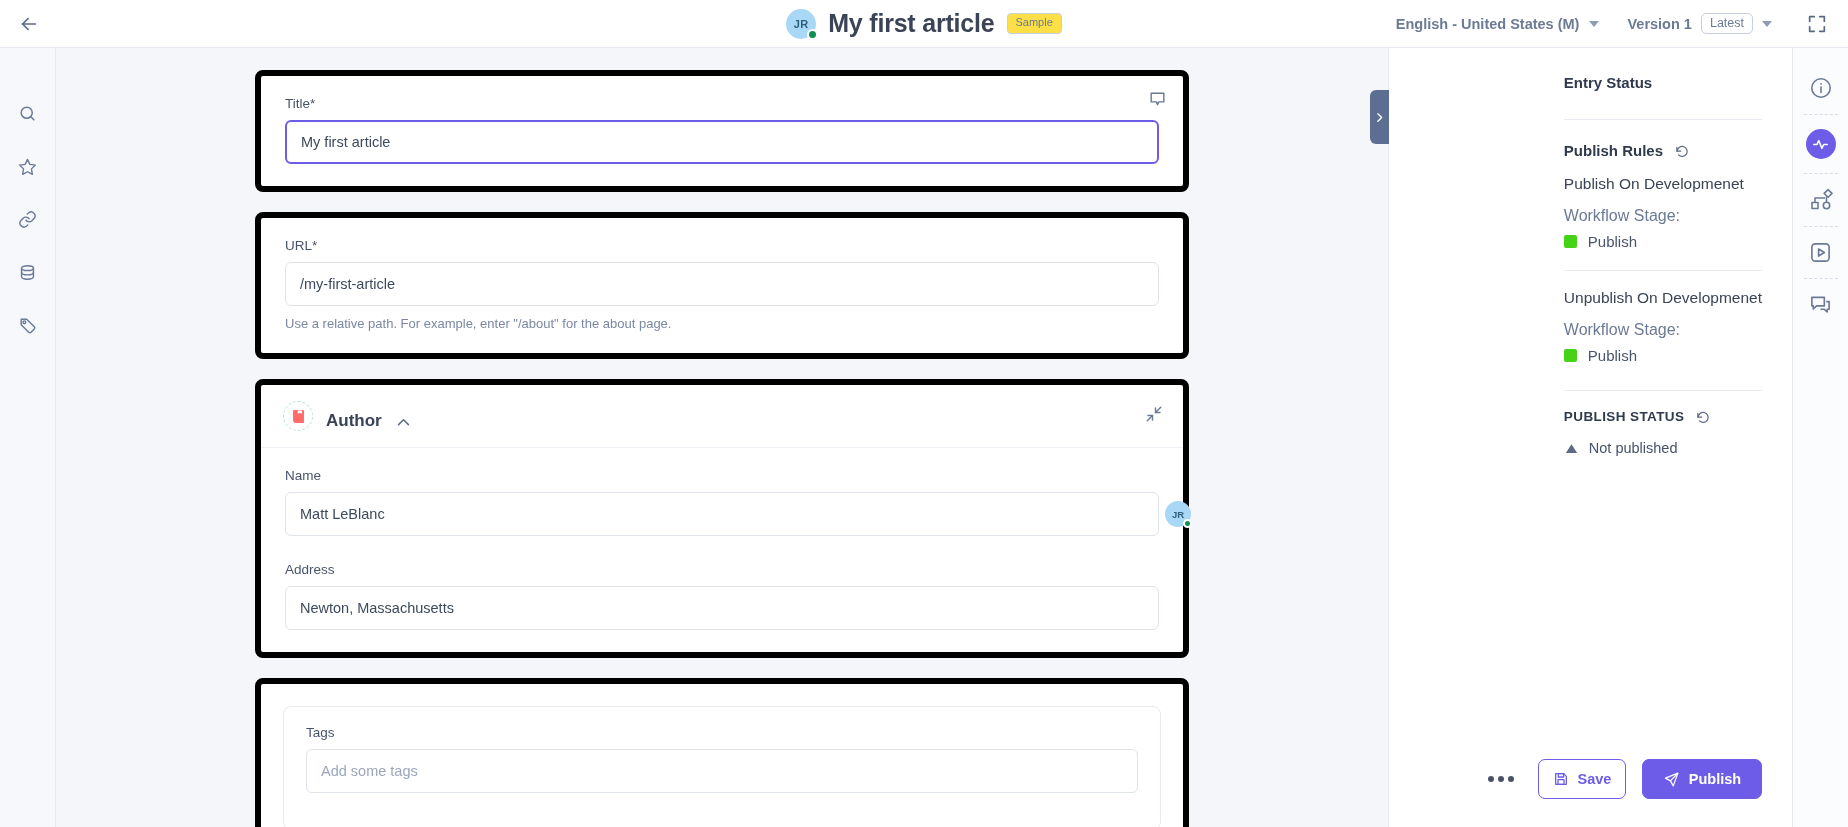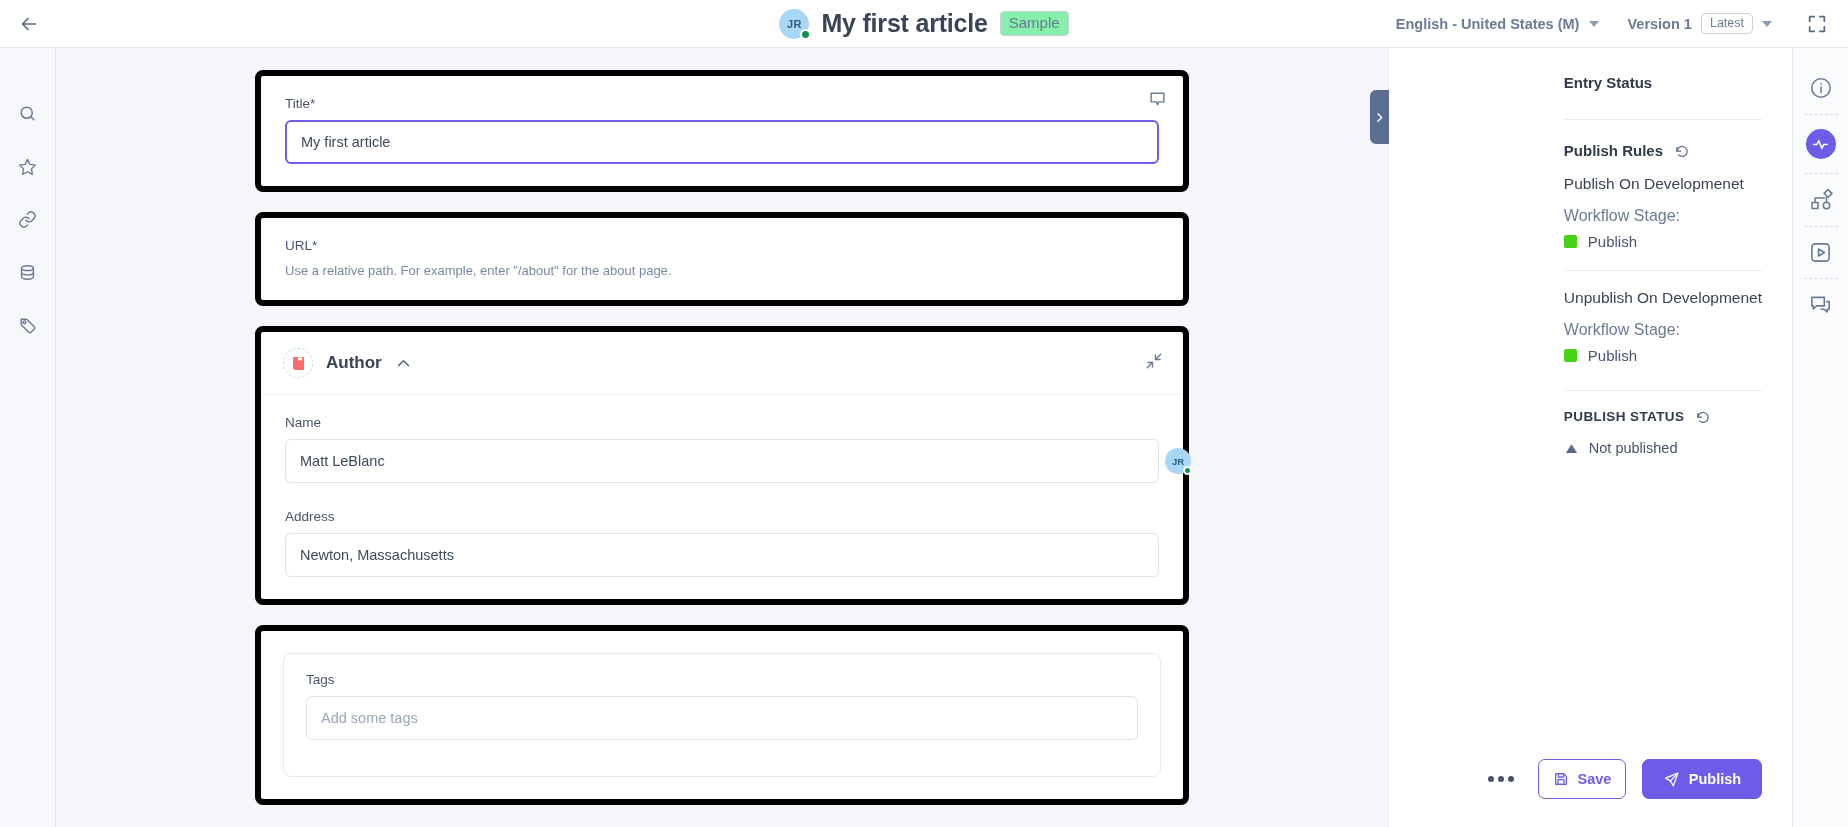--- a/index.html
+++ b/index.html
@@ -41,22 +41,22 @@
   .avatar .dot {
     position: absolute; right: -2px; bottom: -1px;
     width: 11px; height: 11px; border-radius: 50%;
     background: #0e9150; border: 2px solid #fff;
   }
   .page-title {
     font-size: 25px; font-weight: bold; color: #3a4456; letter-spacing: -.2px;
   }
   .sample-badge {
     border: 1px solid #c7cfdd; border-radius: 4px;
-    padding: 2px 8px 3px; font-size: 15px; color: #6b7a92;
-    background: #86efac; line-height: 1.2;
+    padding: 2px 8px 3px; font-size: 11px; color: #6b7a92;
+    background: #fde047; line-height: 1.2;
   }
   .topbar-right {
     margin-left: auto; display: flex; align-items: center; height: 48px;
     padding-right: 0;
   }
   .locale-sel, .version-sel {
     display: flex; align-items: center; gap: 10px;
     font-size: 14.5px; font-weight: bold; color: #6b7a95;
     cursor: pointer; padding: 0 14px; height: 48px;
   }
@@ -116,21 +116,21 @@
   .input::placeholder { color: #9aa6bb; }
   .hint { font-size: 13px; color: #7a88a3; margin-top: 10px; }
 
   .comment-icon-btn {
     position: absolute; top: 14px; right: 16px;
     color: #6b7a95; cursor: pointer;
   }
 
   
   .section-head {
-    display: flex; align-items: center; gap: 13px;
+    display: flex; align-items: flex-end; gap: 13px;
     padding: 16px 22px; border-bottom: 1px solid #eef0f5;
     position: relative;
   }
   .book-badge {
     width: 30px; height: 30px; border-radius: 50%;
     border: 1px dashed #b7e2d8;
     display: flex; align-items: center; justify-content: center;
   }
   .section-title { font-size: 17px; font-weight: bold; color: #3a4456; }
   .chev-btn { color: #5b6a86; cursor: pointer; display: flex; align-items: center; }
@@ -305,20 +305,21 @@
           </div>
           <div class="card-pad">
             <label class="field-label">Title*</label>
             <input class="input focused" type="text" value="My first article" style="">
           </div>
         </div>
 
         <div class="card">
           <div class="card-pad">
             <label class="field-label">URL*</label>
+            <input class="input" type="text" value="/my-first-article" style="">
             <div class="hint">Use a relative path. For example, enter "/about" for the about page.</div>
           </div>
         </div>
 
         <div class="card">
           <div class="section-head">
             <div class="book-badge">
               <svg width="17" height="17" viewBox="0 0 24 24" fill="#ff6b6b" stroke="#ff6b6b" stroke-width="1.4" stroke-linejoin="round">
                   <path d="M5 3.5h14v17H7.5A2.5 2.5 0 0 1 5 18z"></path>
                   <path d="M11 3.5h6v5l-3-1.8L11 8.5z" fill="#ffffff" stroke="none"></path>

